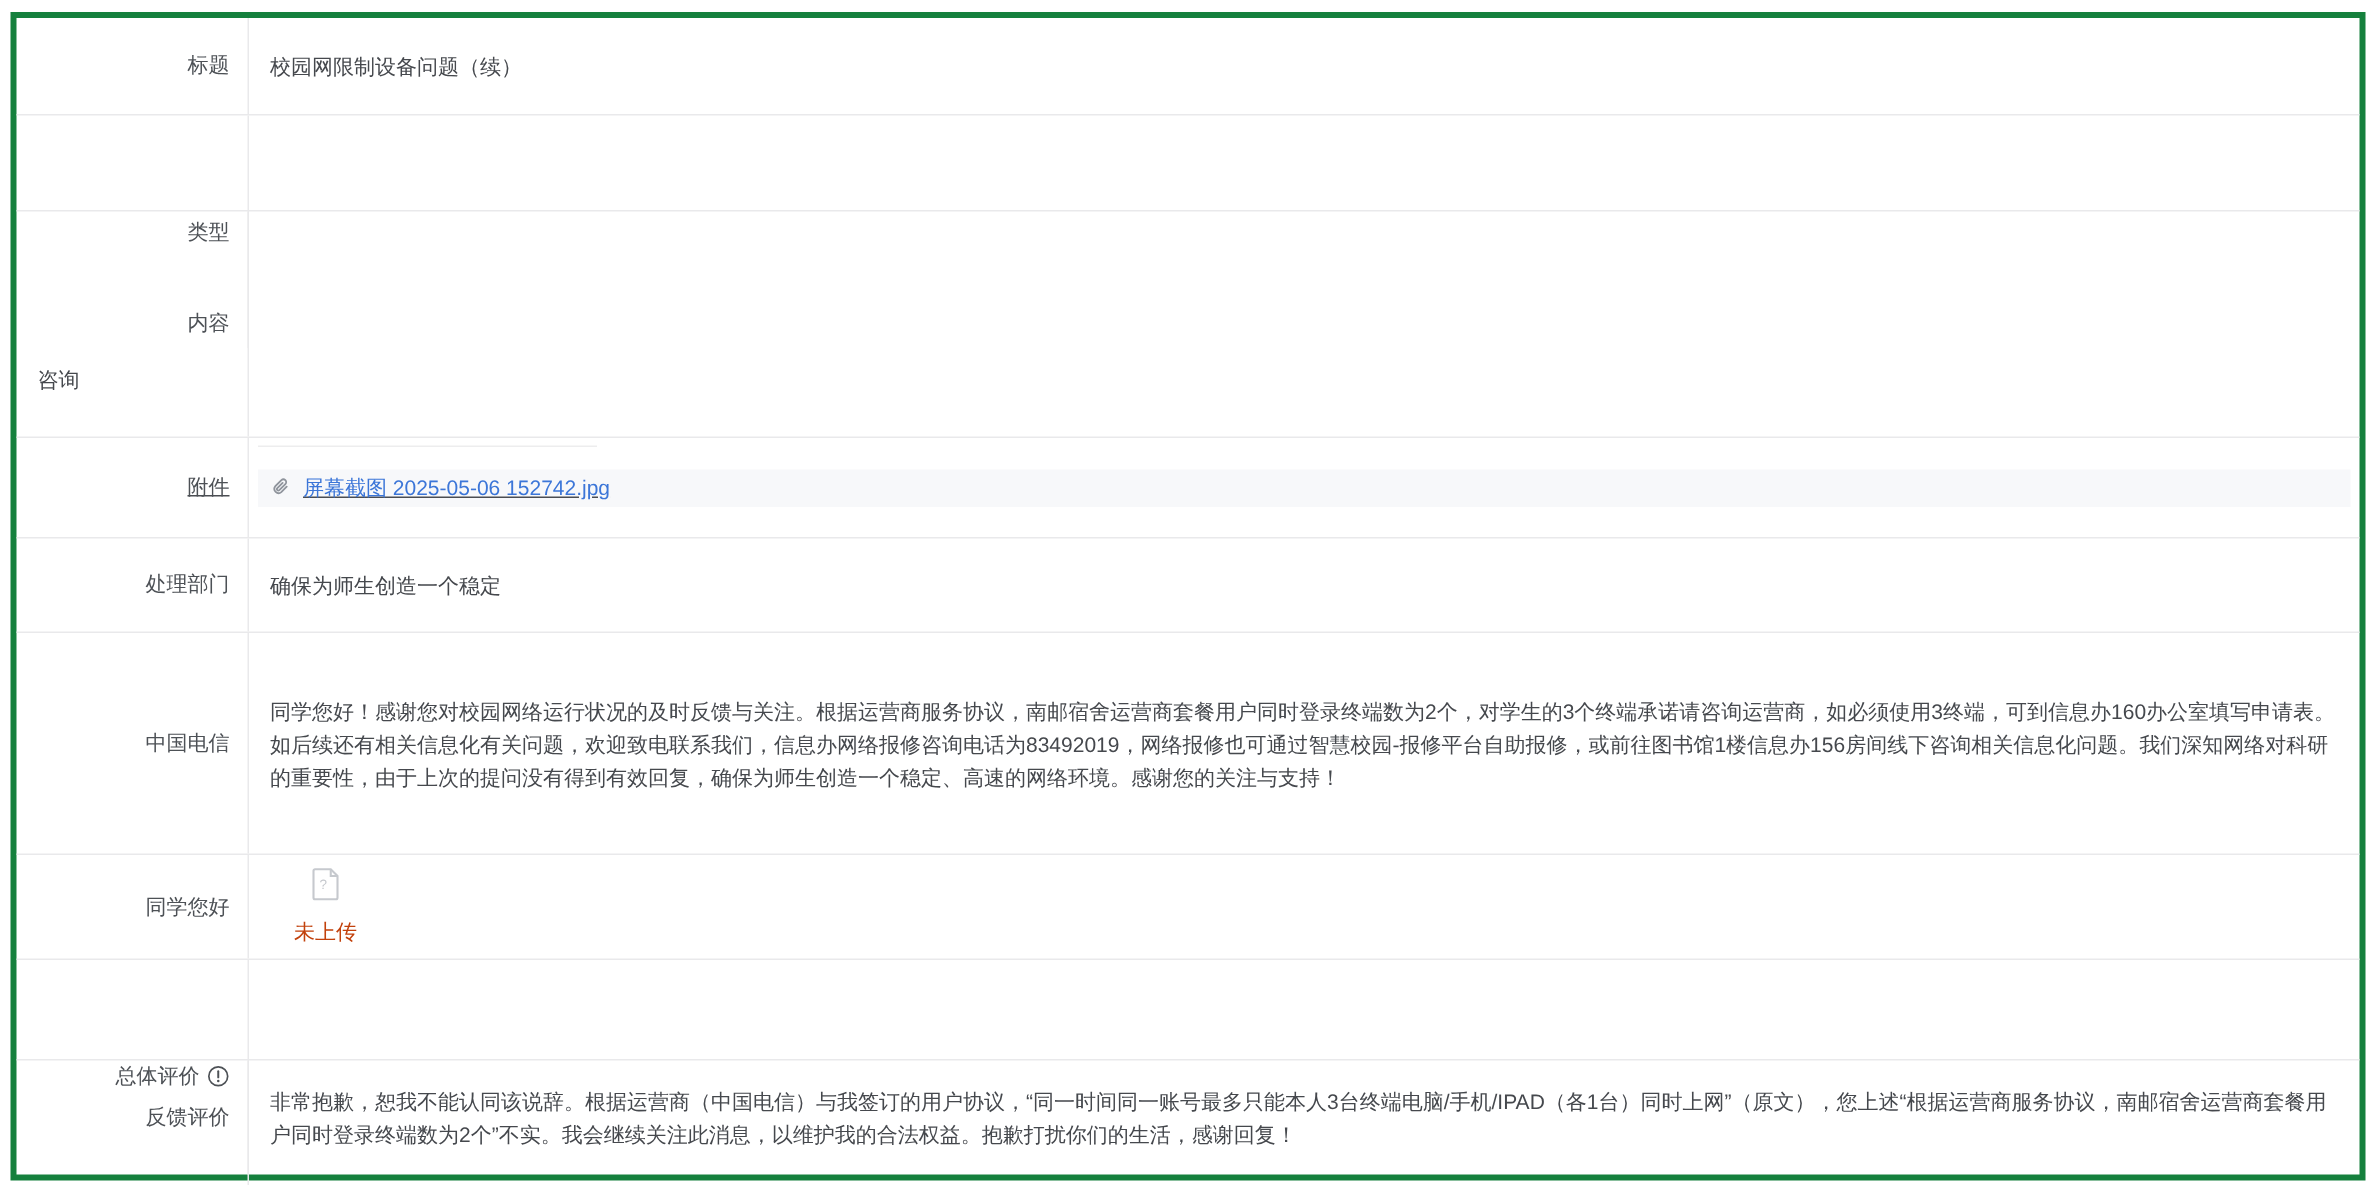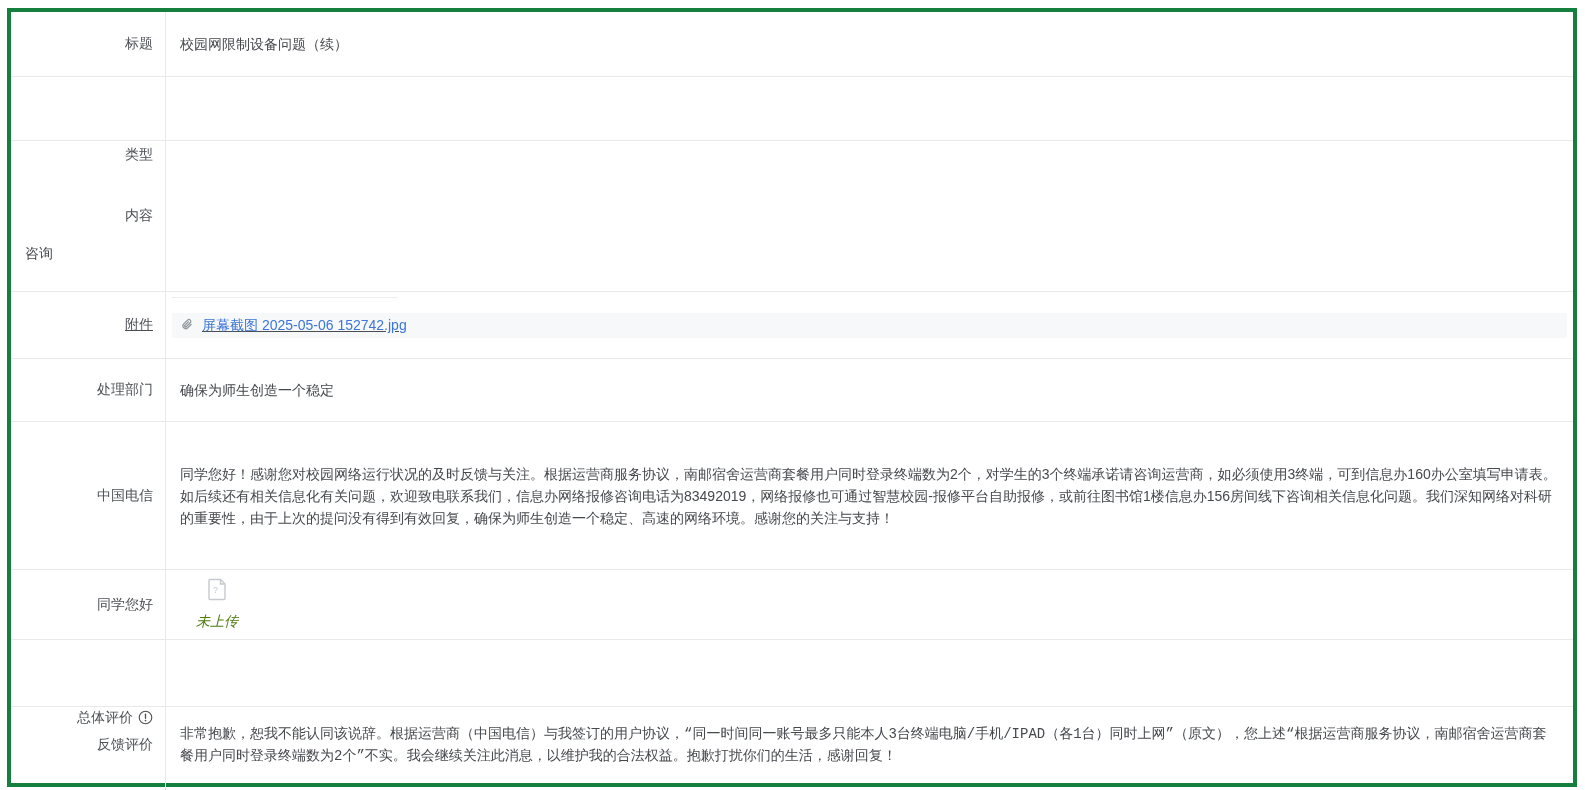--- a/index.html
+++ b/index.html
@@ -15,21 +15,21 @@
     left: 7px; top: 8px;
     width: 1570px;
     background: #ffffff;
     border: 4px solid #15803d;
   }
   .row {
     display: flex;
     align-items: stretch;
     border-bottom: 1px solid #e9e9eb;
   }
-  .row:last-child { border-bottom: none; font-family: Liberation Mono, monospace; }
+  .row:last-child { border-bottom: none; }
   .r-title   { height: 65px; }
   .r-type    { height: 64px; flex-direction: column; }
   .r-content { height: 151px; }
   .r-attach  { height: 67px; text-decoration: underline; }
   .r-dept    { height: 63px; }
   .r-reply   { height: 148px; }
   .r-rattach { height: 70px; }
   .r-rating  { height: 67px; flex-direction: column; }
   .r-feedback{ height: 76px; }
 
@@ -95,23 +95,22 @@
     margin-left: 16px;
     display: flex;
     flex-direction: column;
     align-items: center;
     width: fit-content;
   }
   .empty-upload .file-glyph { display: block; color: #c6c9ce; }
   .empty-upload .empty-text {
     margin-top: 3px;
     font-size: 14px;
-    color: #4d7c0f;
+    color: #c2410c;
     white-space: nowrap;
-    font-style: italic;
   }
 
   .info-icon { display: inline-flex; color: #4d5156; cursor: pointer; }
 </style>
 </head>
 <body>
 
 <div class="panel">
 
   <div class="row r-title">

